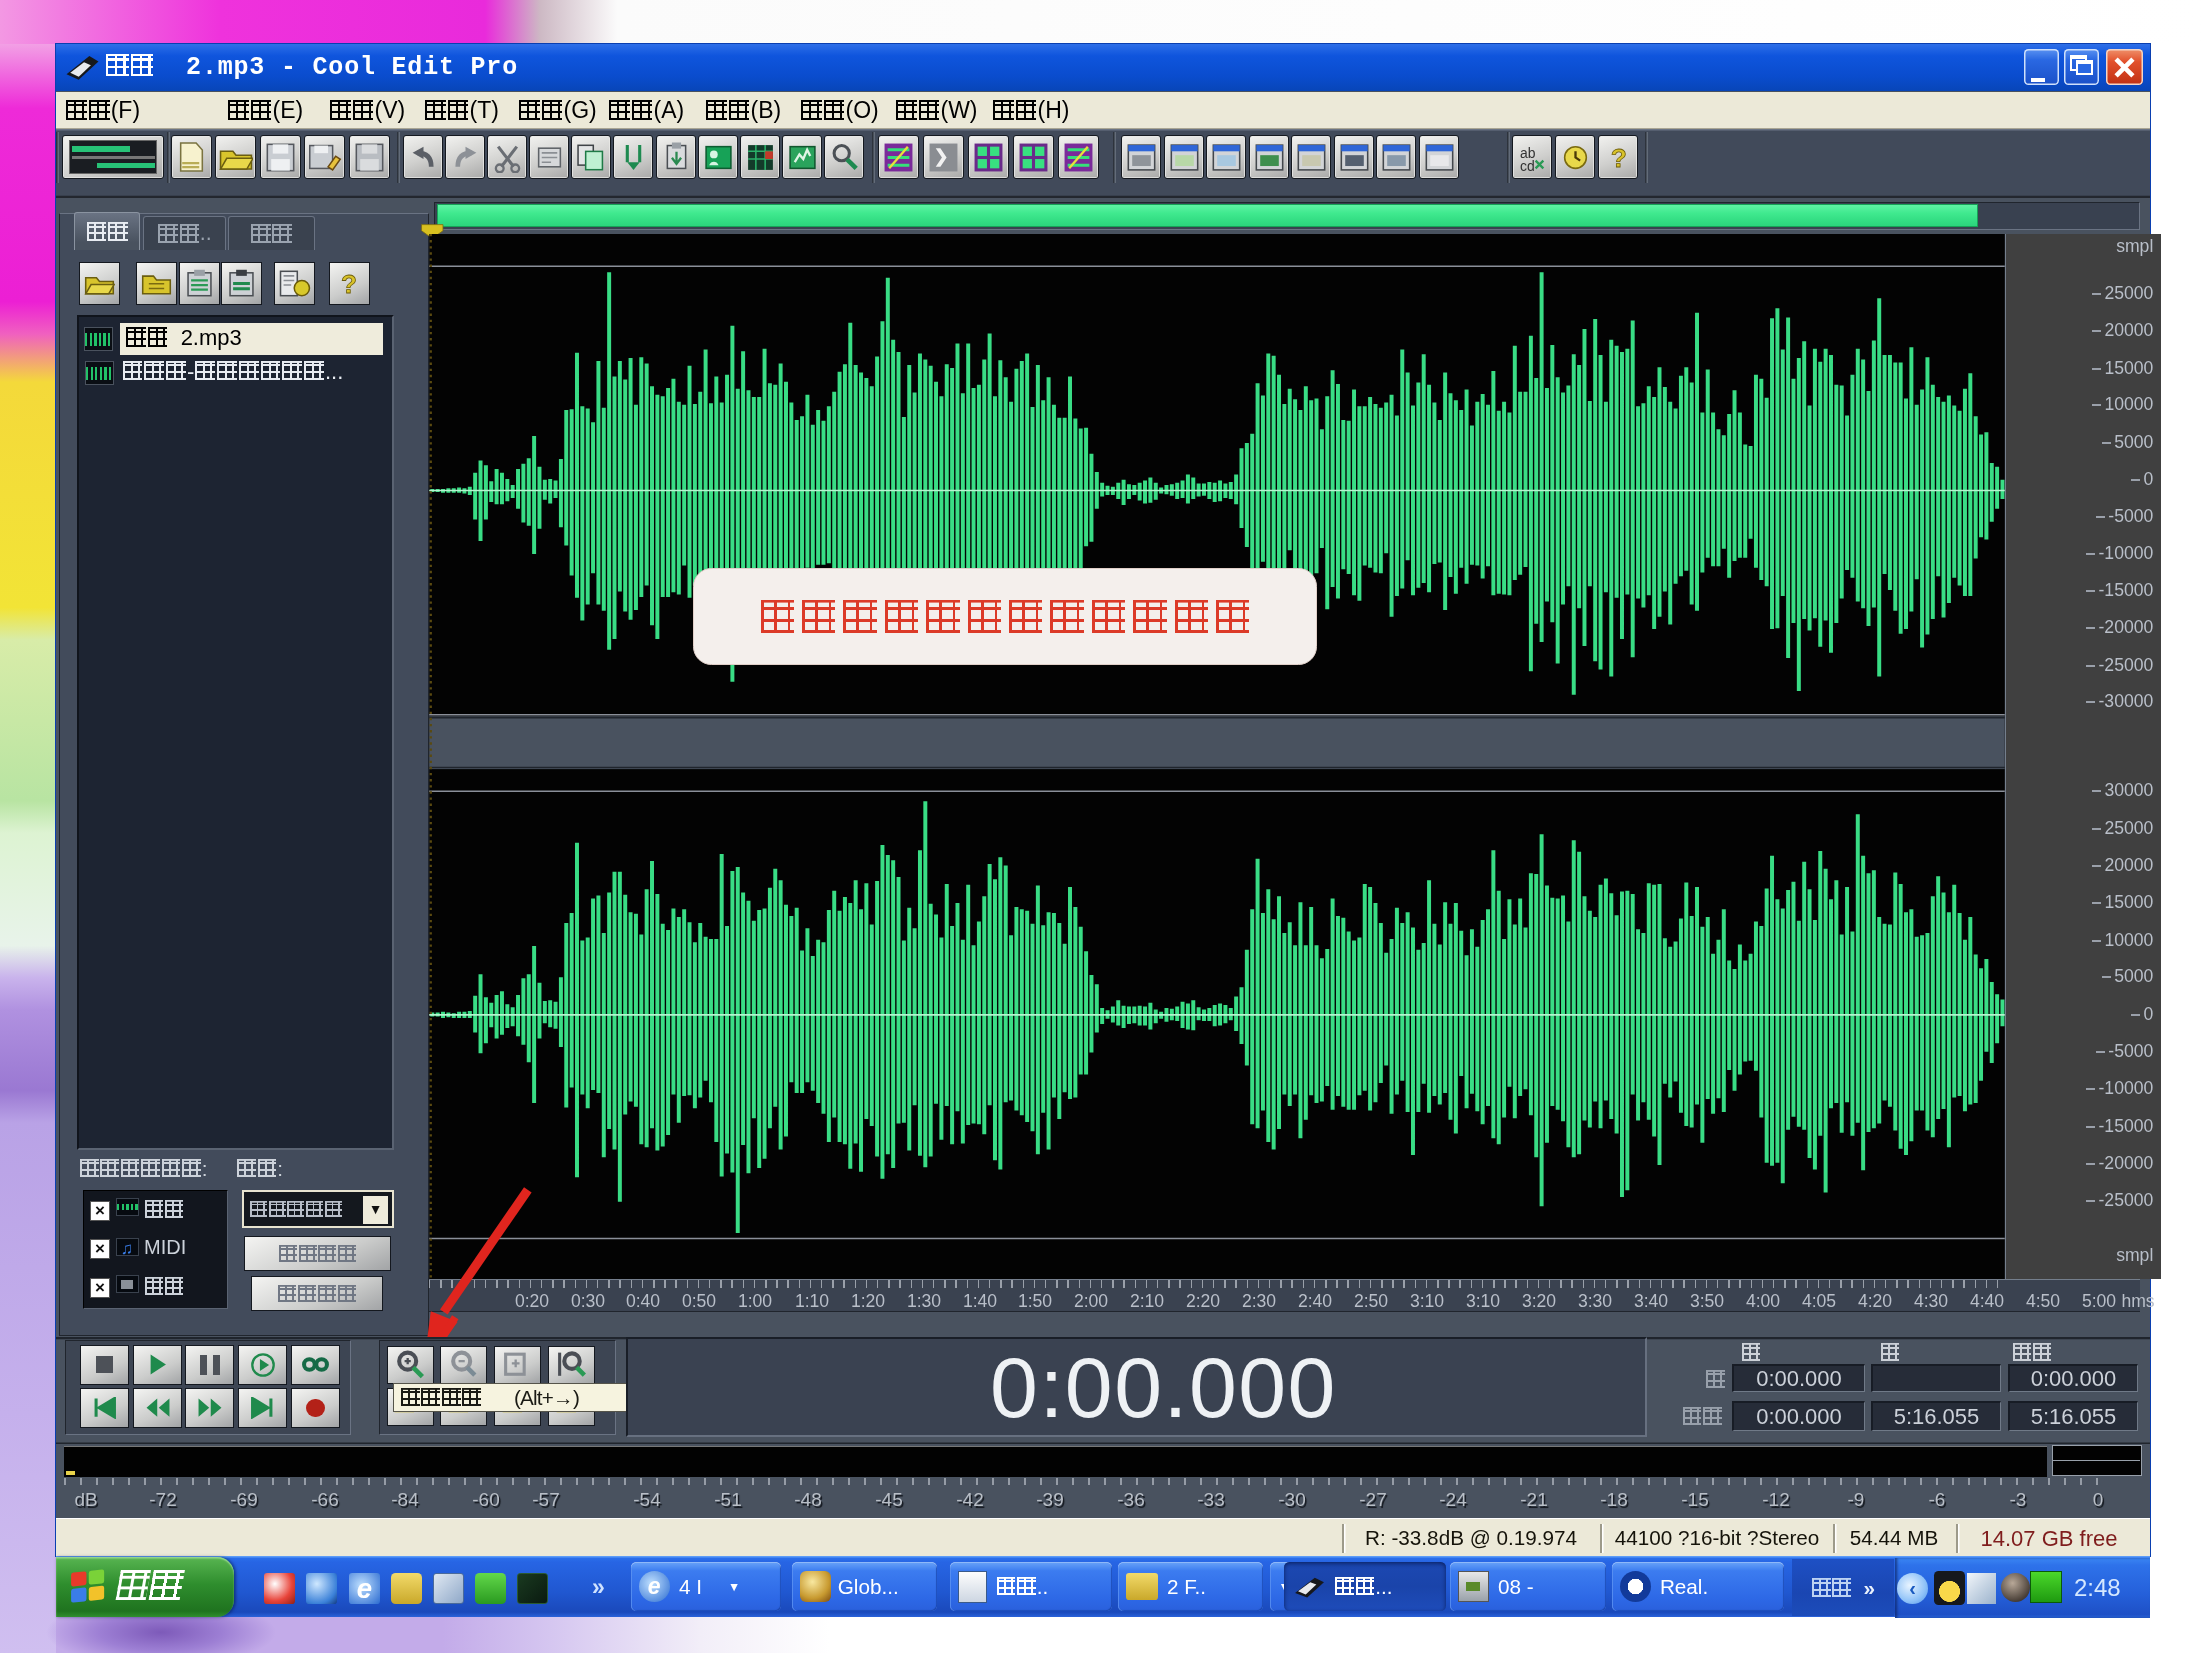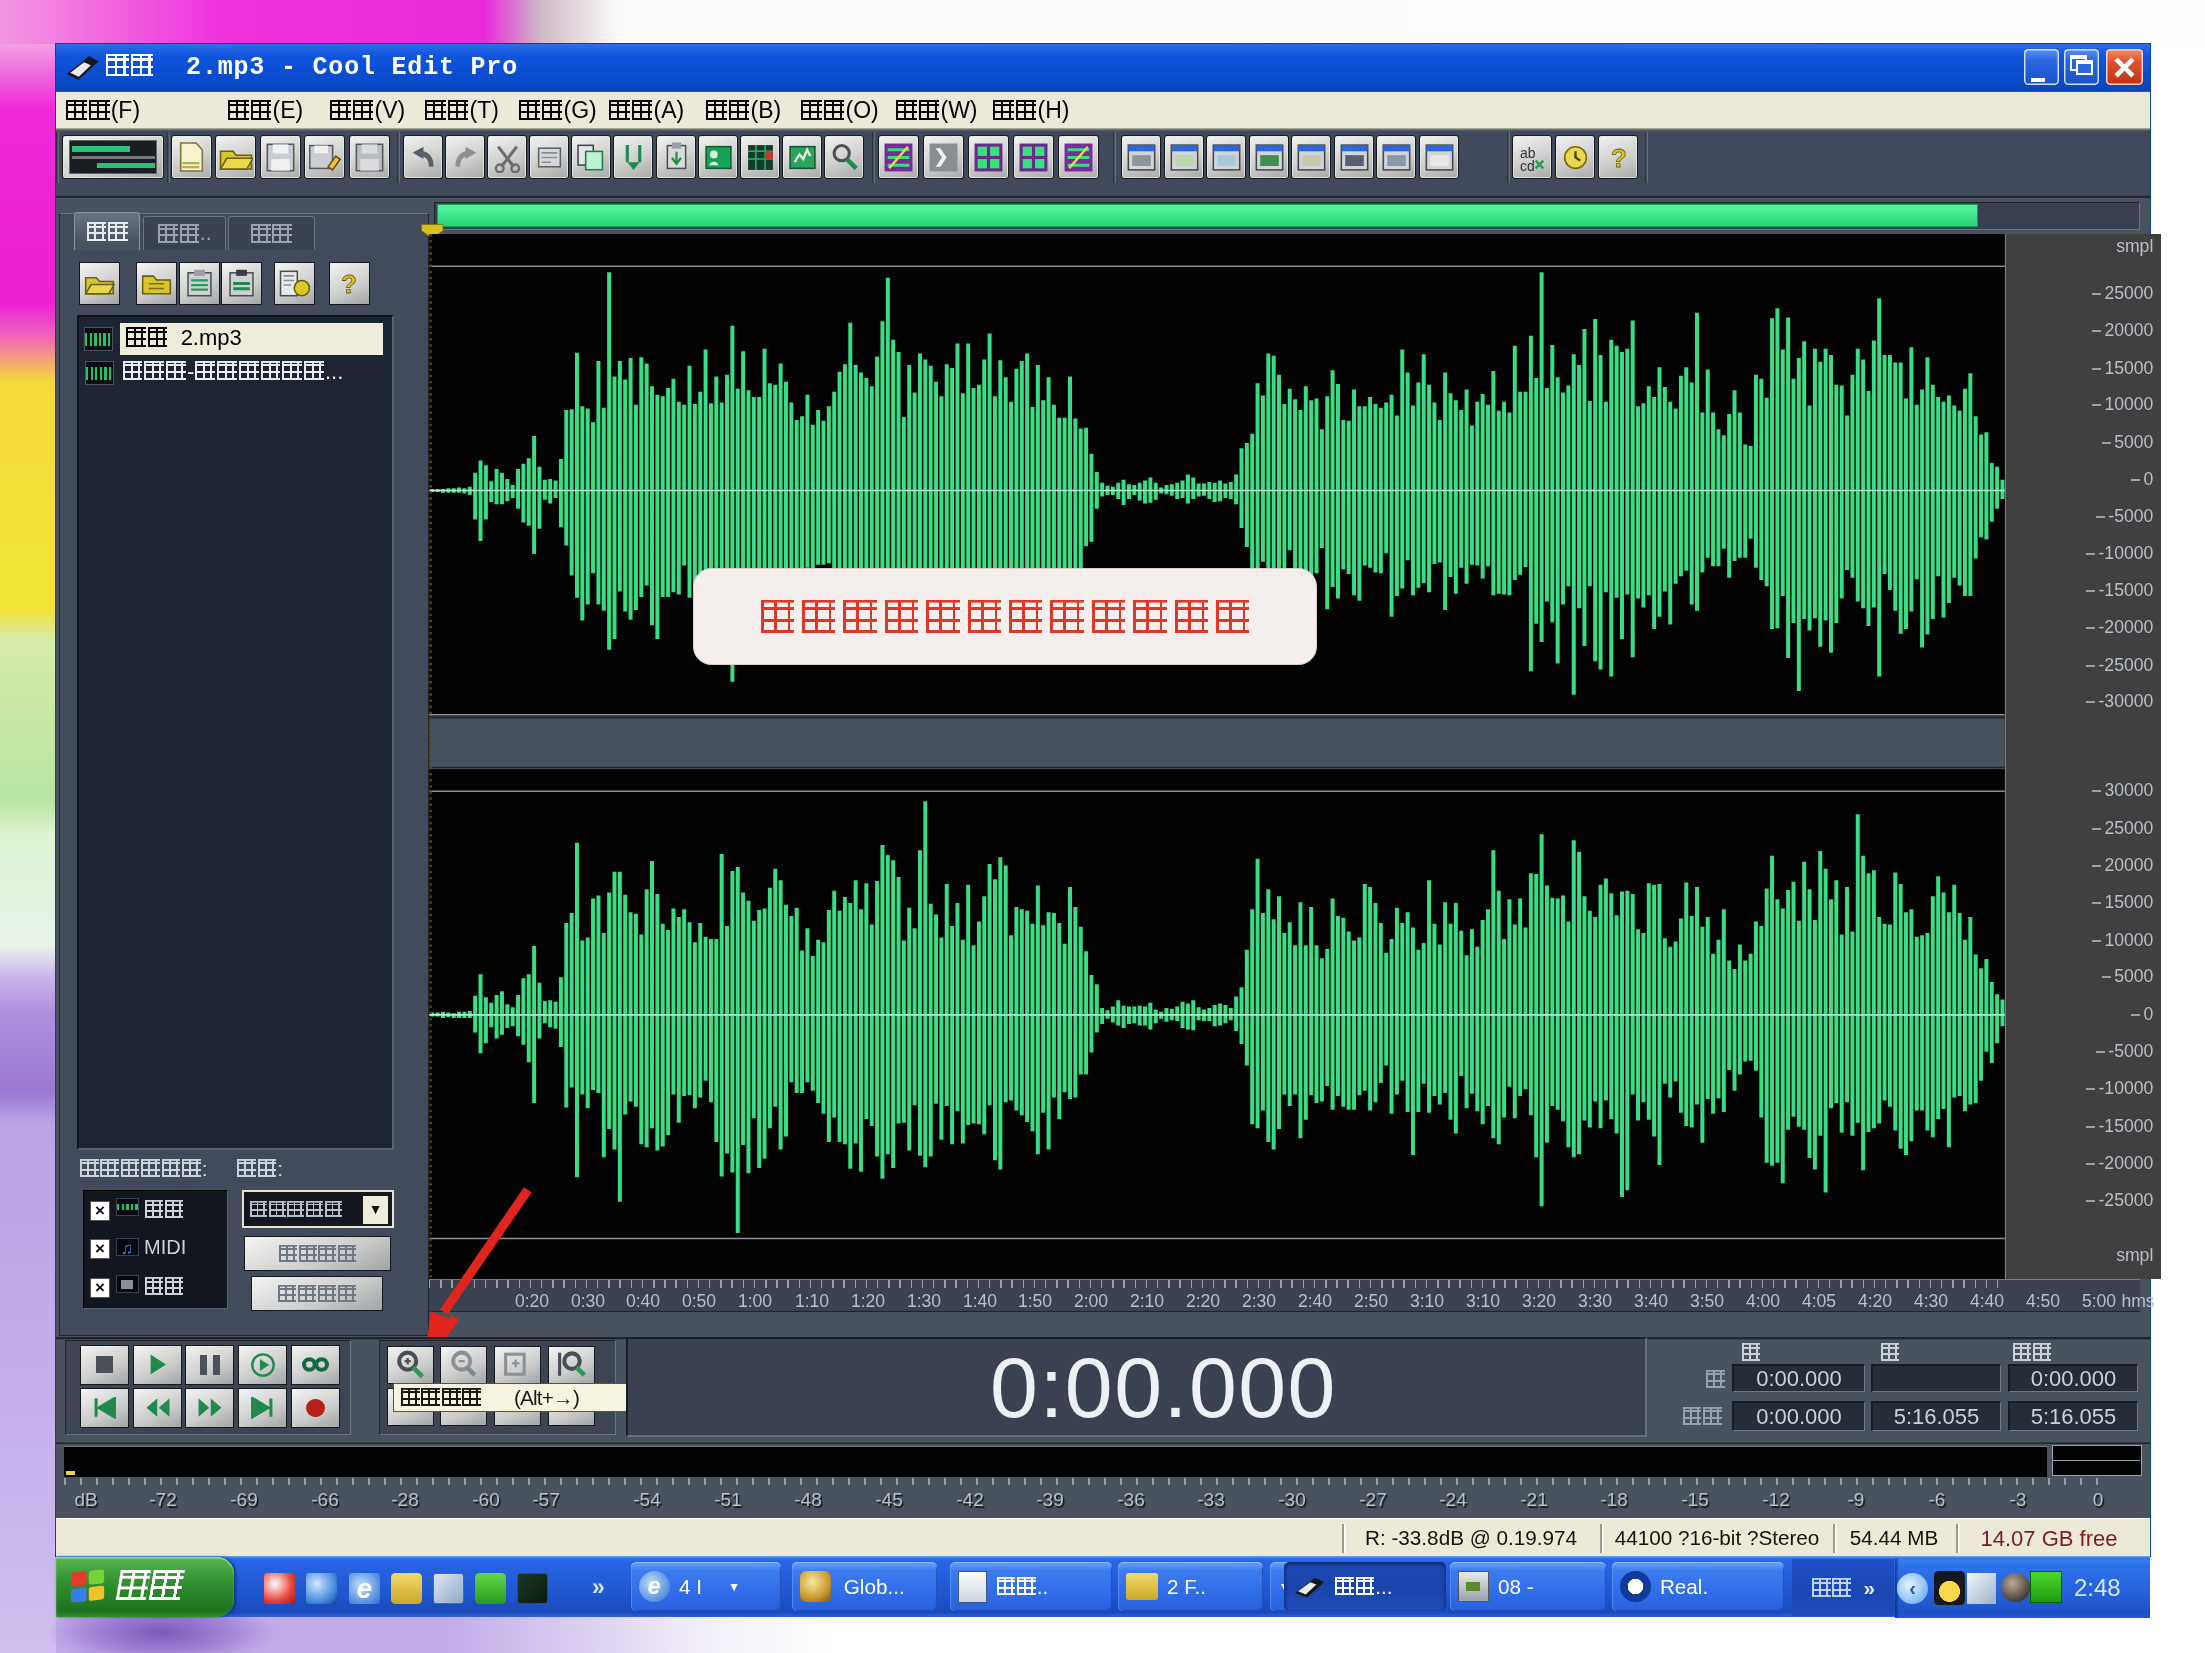--- a/index.html
+++ b/index.html
@@ -623,21 +623,21 @@
 <div class="a" style="left:2052px;top:1445px;width:90px;height:31px;background:#020202;border:1.5px solid #98a0aa">
     <div style="position:absolute;left:0;top:13.8px;width:87px;height:1.5px;background:#98a0aa"></div>
   </div>
 
 <div class="a" style="left:56px;top:1478px;width:2094px;height:41px;background:#49525f">
  <div class="a" style="left:7.7px;top:0;width:2039px;height:6.9px;background:repeating-linear-gradient(90deg,#959ca6 0 2.3px,transparent 2.3px 16px)"></div>
  <div class="a" style="left:18.4px;top:10.7px;color:#b9bfc7;font-size:19px;text-shadow:1.5px 1.5px 0.8px rgba(10,14,20,.85)">dB</div>
     <div class="dlab" style="left:107px">-72</div>
     <div class="dlab" style="left:188px">-69</div>
     <div class="dlab" style="left:269px">-66</div>
-    <div class="dlab" style="left:349px">-28</div>
+    <div class="dlab" style="left:349px">-84</div>
     <div class="dlab" style="left:430px">-60</div>
     <div class="dlab" style="left:490px">-57</div>
     <div class="dlab" style="left:591px">-54</div>
     <div class="dlab" style="left:672px">-51</div>
     <div class="dlab" style="left:752px">-48</div>
     <div class="dlab" style="left:833px">-45</div>
     <div class="dlab" style="left:914px">-42</div>
     <div class="dlab" style="left:994px">-39</div>
     <div class="dlab" style="left:1075px">-36</div>
     <div class="dlab" style="left:1155px">-33</div>
@@ -686,21 +686,21 @@
 <div class="qi" style="left:419px;background:linear-gradient(#62d84a,#2a9a20);border-radius:4.6px"></div>
 <div class="qi" style="left:461px;background:linear-gradient(135deg,#1a3a20,#0a1a10);border:1.5px solid #2a5a30"></div>
 <div class="a" style="left:536px;top:18.4px;color:#cfe2ff;font-size:23px;font-weight:bold">»</div>
 <div class="task" style="left:575px;width:150px">
       <span style="width:31px;height:31px;border-radius:50%;background:radial-gradient(circle at 40% 40%,#bfe0ff,#2a6ad0);color:#fff;display:inline-flex;align-items:center;justify-content:center;font-size:23px;font-style:italic;font-weight:bold;flex:none">e</span>
       <span style="margin-left:9.2px">4 I</span>
       <span style="margin-left:26px;font-size:12.3px">▼</span>
     </div>
 <div class="task" style="left:736px;width:145px">
       <span style="width:31px;height:31px;border-radius:6.1px;background:radial-gradient(circle at 40% 35%,#f8e8a0,#c89a30 60%,#7a4a10);flex:none"></span>
-      <span style="margin-left:13px">Glob...</span>
+      <span style="margin-left:7px">Glob...</span>
     </div>
 <div class="task" style="left:894px;width:162px;--c:#fff">
       <span style="width:29px;height:32px;background:linear-gradient(#fdfdfd,#cdd6e2);border:1.5px solid #3a5a8a;flex:none"></span>
       <span style="margin-left:9.2px"><i class="k "></i><i class="k "></i>..</span>
     </div>
 <div class="task" style="left:1062px;width:145px">
       <span style="width:32px;height:27.6px;background:linear-gradient(#f2da6a,#c9a82a);border-radius:3.1px;flex:none"></span>
       <span style="margin-left:9.2px">2 F..</span>
     </div>
 <div class="task" style="left:1214px;width:29px;justify-content:center;padding:0">

